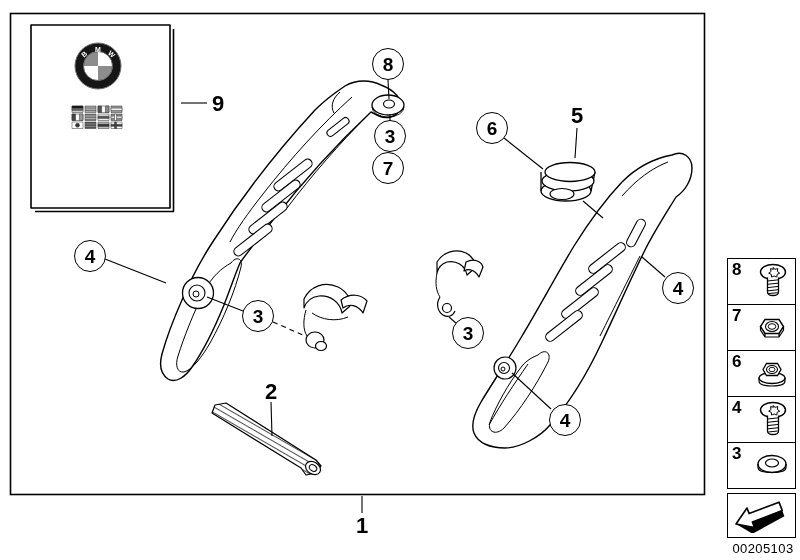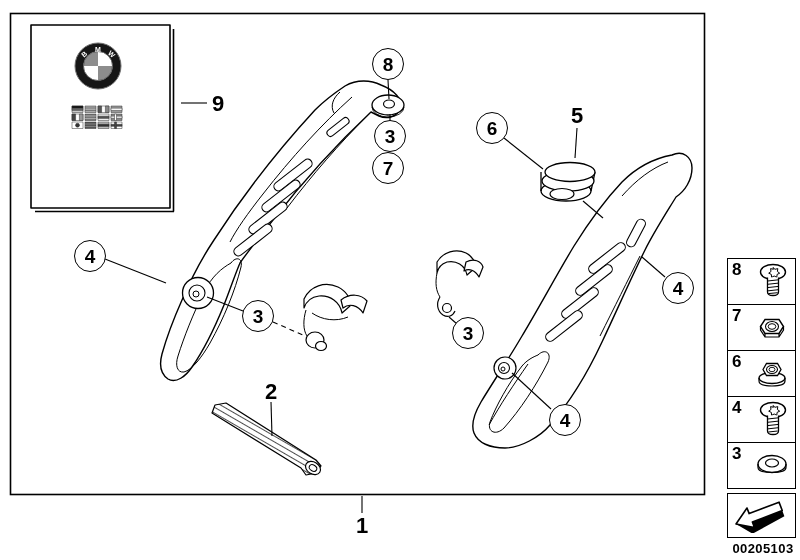--- a/index.html
+++ b/index.html
@@ -21,21 +21,21 @@
   }
   .panel{position:absolute;left:727px;top:258px;width:69px;}
   .cells{border:1.7px solid #000;background:#fff;}
   .cell{position:relative;height:45px;border-bottom:1.7px solid #000;background:#fff;}
   .cell:last-child{border-bottom:none;}
   .cell-num{position:absolute;left:4px;top:2px;font-weight:bold;font-size:17px;line-height:1;}
   .cell svg{position:absolute;right:2px;top:3px;}
   .arrow-box{position:relative;margin-top:4px;height:43px;border:1.7px solid #000;background:#fff;}
   .doc-number{
     position:absolute;left:728px;top:541px;width:70px;text-align:center;
-    font-size:13px;letter-spacing:.4px;font-weight:700;
+    font-size:13px;letter-spacing:.4px;font-weight:400;
   }
 </style>
 </head>
 <body>
 
 <div class="stage">
 
   <svg class="artwork" width="800" height="560" viewBox="0 0 800 560">
     <defs>
       <pattern id="tiehatch" width="5" height="5" patternUnits="userSpaceOnUse" patternTransform="rotate(120)">

